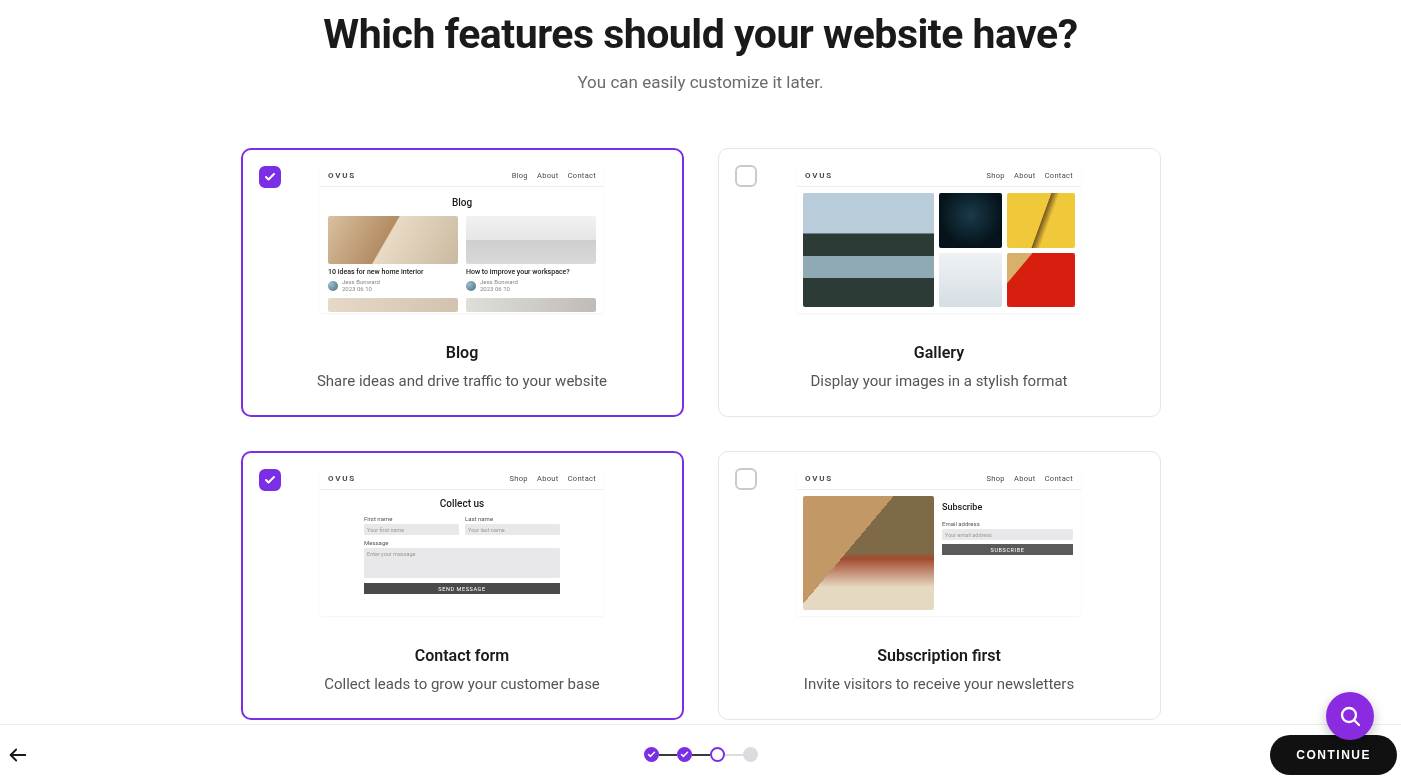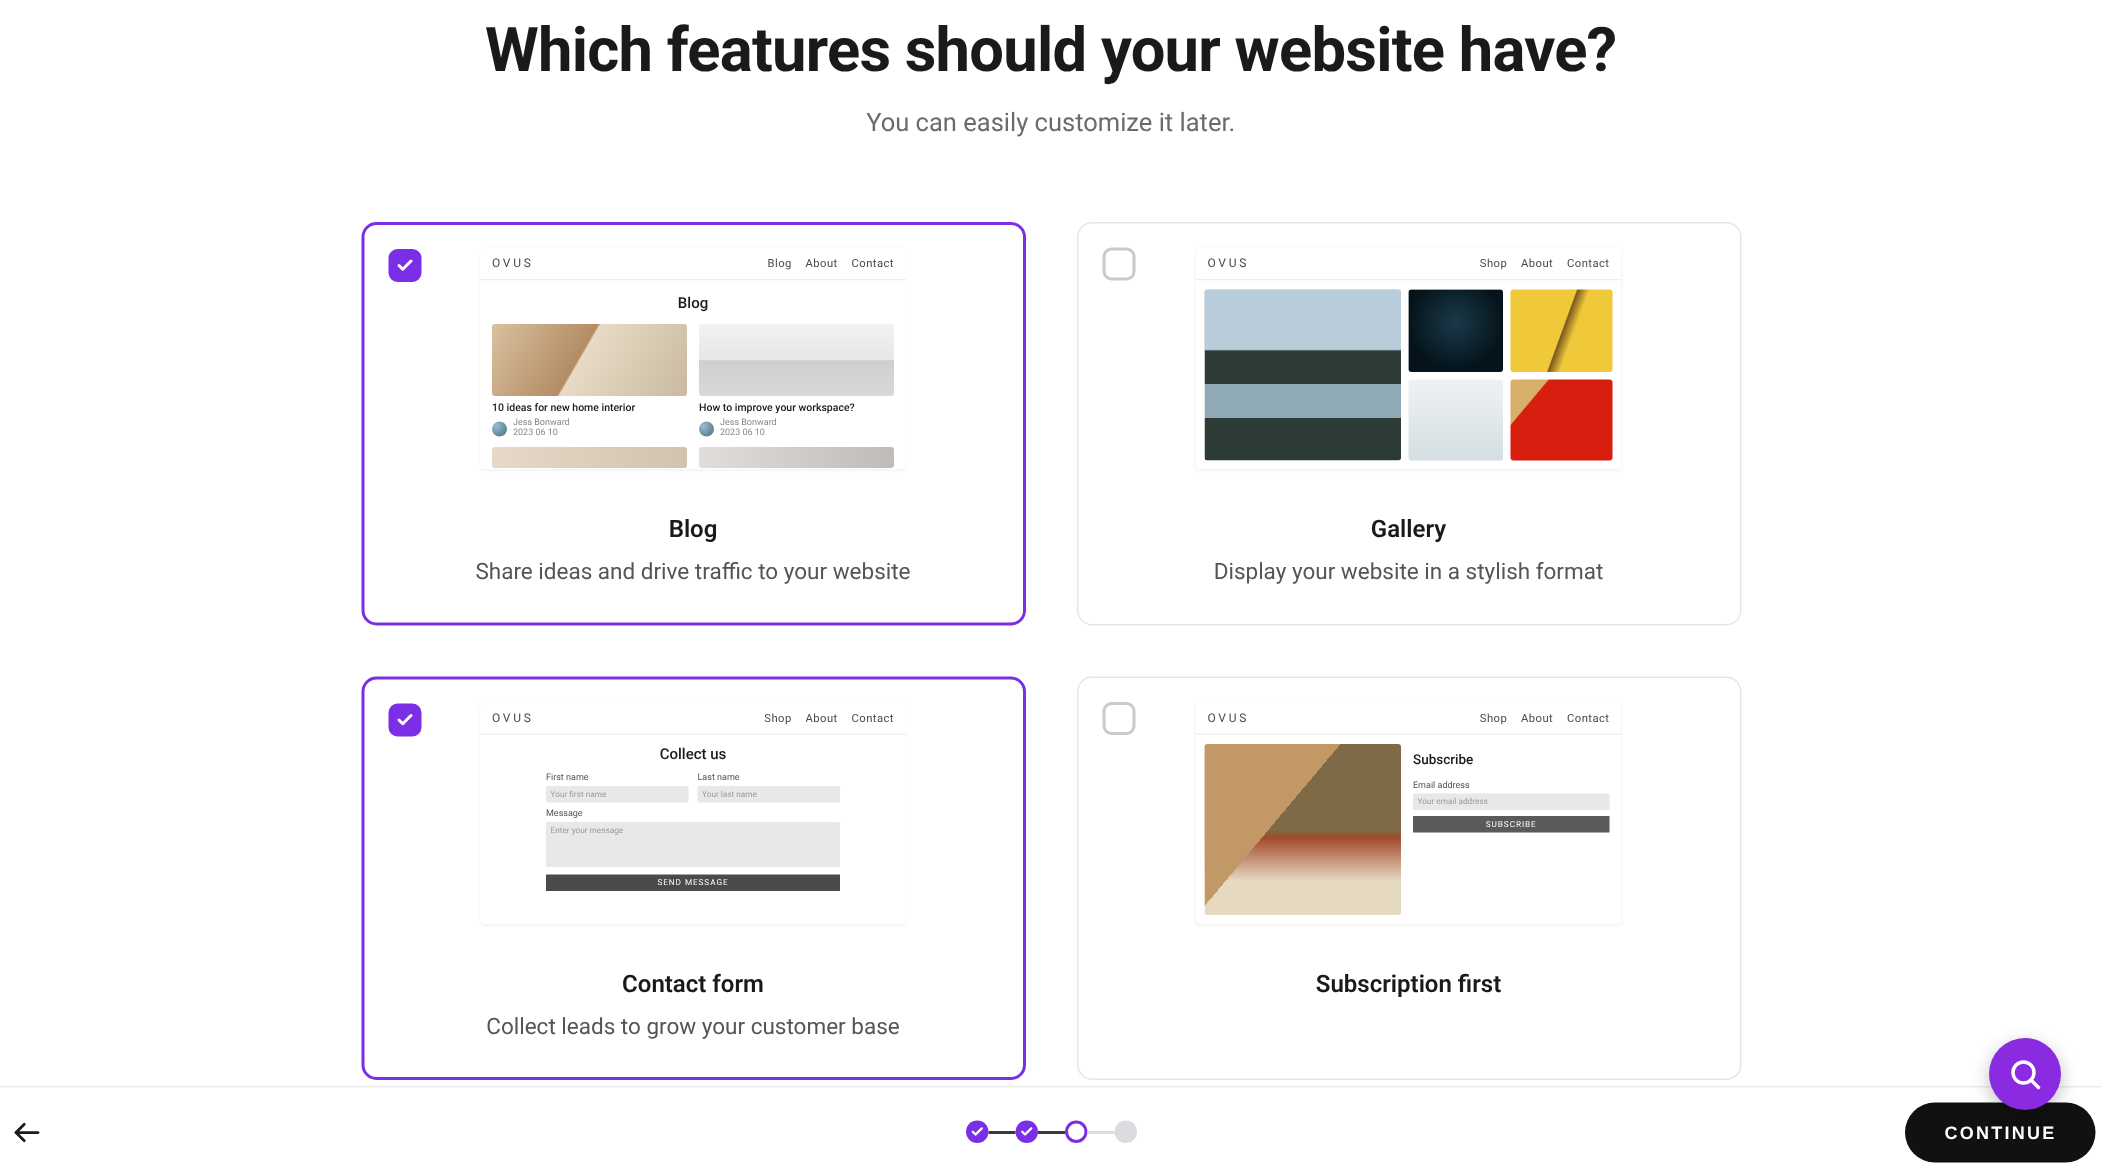--- a/index.html
+++ b/index.html
@@ -15,21 +15,21 @@
     .card { border: 1px solid #e5e5ea; border-radius: 10px; padding: 16px 16px 26px 16px; cursor: pointer; position: relative; background: #fff; transition: border-color .15s; }
     .card.selected { border: 2px solid #7a2ee6; padding: 15px 15px 25px 15px; }
 
     .check { position: absolute; left: 16px; top: 16px; width: 22px; height: 22px; border-radius: 6px; border: 2px solid #c9c9cf; background: #fff; display: flex; align-items: center; justify-content: center; }
     .card.selected .check { background: #7a2ee6; border-color: #7a2ee6; }
     .check svg { display: none; }
     .card.selected .check svg { display: block; }
 
     .preview { width: 284px; height: 148px; margin: 0 auto; background: #f4f4f6; border-radius: 3px; overflow: hidden; box-shadow: 0 1px 2px rgba(0,0,0,.05); position: relative; }
     .preview .previewhead { height: 22px; background: #fff; display: flex; align-items: center; justify-content: space-between; padding: 0 8px; font-size: 7.5px; color: #4a4a4a; letter-spacing: .3px; border-bottom: 1px solid #eee; }
-    .preview .brand { font-weight: 400; letter-spacing: 1.8px; font-size: 8px; text-align: right; }
+    .preview .brand { font-weight: 700; letter-spacing: 1.8px; font-size: 8px; text-align: right; }
     .preview .navlinks span { margin-left: 7px; }
 
     
     .blogbody { padding: 8px 8px 0; background: #fff; height: calc(100% - 22px); }
     .blogbody .blogtitle { text-align: center; font-size: 10px; margin: 2px 0 8px; font-weight: 500; }
     .blogposts { display: flex; gap: 8px; }
     .post { flex: 1; }
     .postimg { height: 48px; border-radius: 2px; }
     .postimg.a { background: linear-gradient(120deg, #d9c1a0 0%, #b38c63 45%, #e8dac5 46%, #c9b9a0 100%); }
     .postimg.b { background: linear-gradient(180deg, #f2f2f2 0%, #e6e6e6 50%, #cfcfcf 51%, #d9d9d9 100%); }
@@ -165,21 +165,21 @@
         </div>
         <div class="gallerybody">
           <div class="gimg big"></div>
           <div class="gimg dark"></div>
           <div class="gimg yellow"></div>
           <div class="gimg frost"></div>
           <div class="gimg red"></div>
         </div>
       </div>
       <div class="cardtitle">Gallery</div>
-      <div class="carddesc">Display your website in a stylish format</div>
+      <div class="carddesc">Display your images in a stylish format</div>
     </div>
 
     <div class="card selected">
       <div class="check">
         <svg width="12" height="12" viewBox="0 0 24 24" fill="none" stroke="#fff" stroke-width="4" stroke-linecap="round" stroke-linejoin="round">
             <polyline points="20 6 9 17 4 12"></polyline>
           </svg>
       </div>
       <div class="preview">
         <div class="previewhead">
@@ -230,20 +230,21 @@
           <div class="subimg"></div>
           <div class="subform">
             <div class="stitle">Subscribe</div>
             <div class="clabel">Email address</div>
             <div class="cinput">Your email address</div>
             <div class="sbutton">SUBSCRIBE</div>
           </div>
         </div>
       </div>
       <div class="cardtitle">Subscription first</div>
+      <div class="carddesc">Invite visitors to receive your newsletters</div>
     </div>
 
   </div>
 </div>
 
 <div class="footer">
   <div class="back">
     <svg width="22" height="22" viewBox="0 0 24 24" fill="none" stroke="currentColor" stroke-width="2" stroke-linecap="round" stroke-linejoin="round">
         <line x1="20" y1="12" x2="4" y2="12"></line>
         <polyline points="10 18 4 12 10 6"></polyline>

